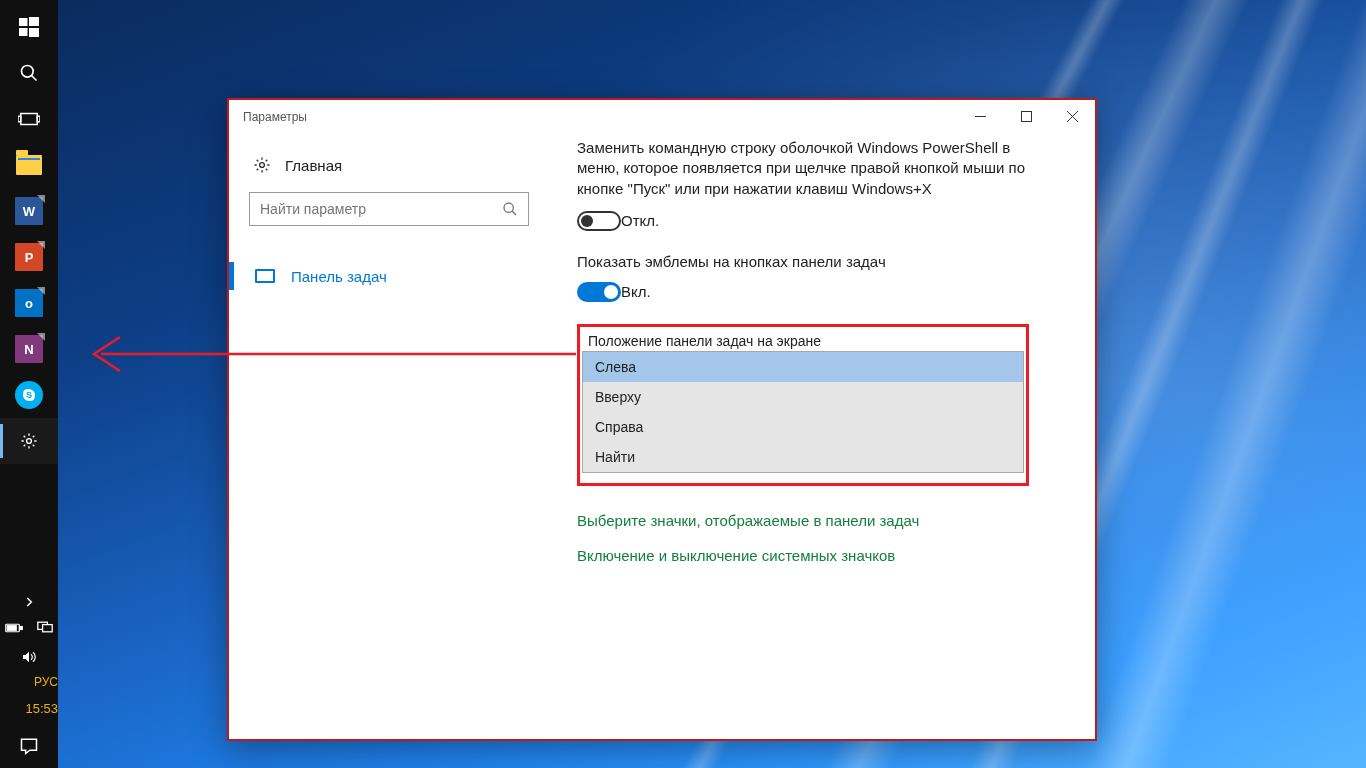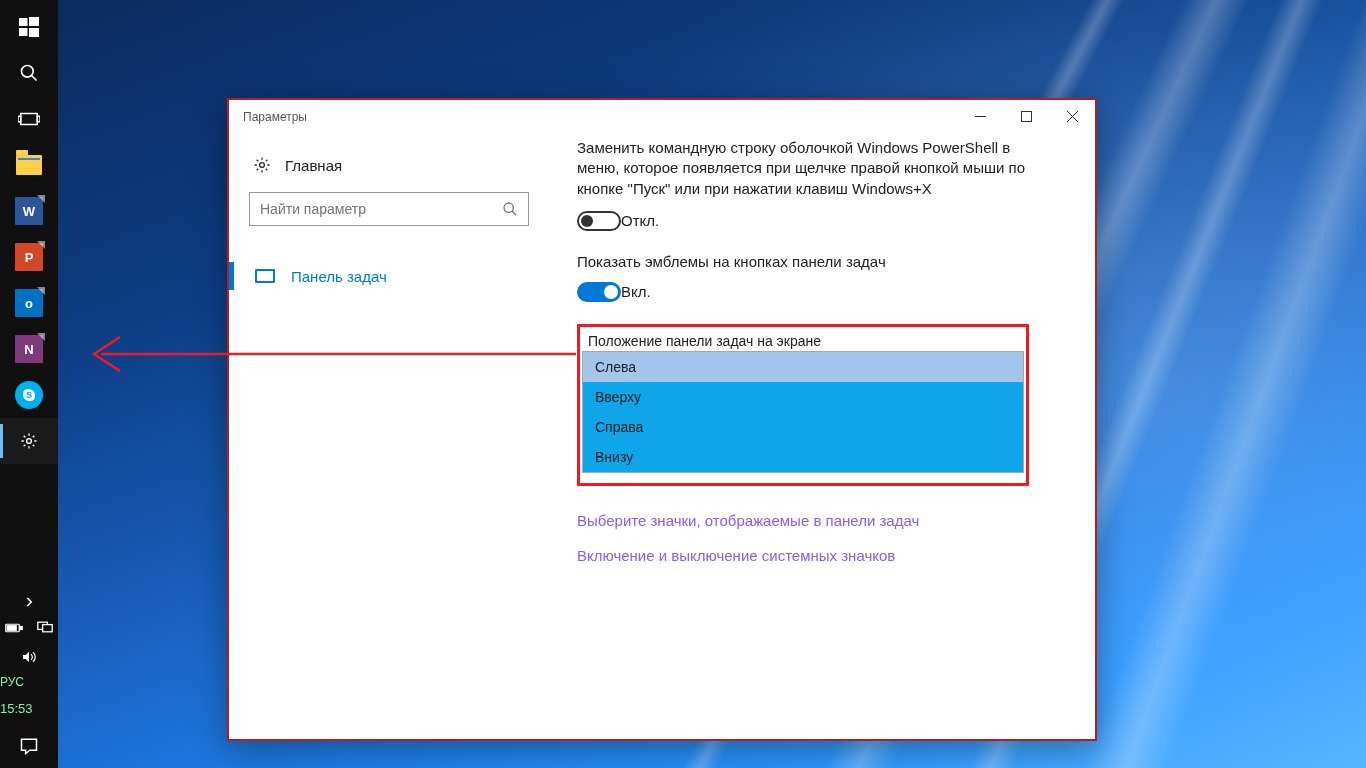--- a/index.html
+++ b/index.html
@@ -29,21 +29,21 @@
     width: 58px; height: 46px;
     display: flex; align-items: center; justify-content: center;
     color: #fff; position: relative;
   }
   .tb-btn.active { background: #1a1a1a; }
   .tb-btn.active::before{
     content:""; position:absolute; left:0; top:6px; bottom:6px; width:3px; background:#76b9ed;
   }
   .tb-spacer { flex: 1; }
   .tb-small-row{ display:flex; gap:14px; justify-content:center; width:100%; height:24px; align-items:center;}
-  .tb-text{ font-size:12px; color:#86efac; text-align:left; width:100%; padding:4px 0;}
+  .tb-text{ font-size:12px; color:#eab308; text-align:right; width:100%; padding:4px 0;}
 
   
   .tile { width:28px; height:28px; display:flex; align-items:center; justify-content:center; font-size:13px; font-weight:600; color:#fff; border-radius:1px; position:relative;}
   .tile .corner{ position:absolute; right:-2px; top:-2px; width:0;height:0; border-left:8px solid transparent; border-top:8px solid rgba(255,255,255,0.5);}
   .tile-word{ background:#2b579a;} .tile-ppt{ background:#d24726;} .tile-outlook{ background:#0072c6;} .tile-onenote{ background:#80397b;} .tile-skype{ background:#00aff0; border-radius:50%;} .tile-explorer{ background:#ffcf48; width:26px; height:20px; border-radius:1px; position:relative;}
   .tile-explorer::before{content:"";position:absolute;left:0;top:-5px;width:12px;height:5px;background:#ffcf48;border-radius:1px 1px 0 0;}
   .tile-explorer::after{content:"";position:absolute;left:2px;right:2px;top:3px;height:2px;background:#2e86de;}
   .tile-skype svg{width:16px;height:16px;}
 
   
@@ -77,26 +77,26 @@
   .toggle-row{ display:flex; align-items:center; gap:0; margin-bottom:22px;}
   .toggle{ width:44px; height:20px; border-radius:20px; position:relative;}
   .toggle.off{ border:2px solid #333; }
   .toggle.off .knob{ position:absolute; left:2px; top:2px; width:12px;height:12px; background:#333; border-radius:50%;}
   .toggle.on{ background:#0078d7;}
   .toggle.on .knob{ position:absolute; right:3px; top:3px; width:14px;height:14px; background:#fff; border-radius:50%;}
   .sub-label{ margin-bottom:12px;}
 
   .dropdown-box{ border:3px solid #ed1c24; padding:2px 2px 10px 2px; margin-top:4px; margin-bottom:26px; width:452px;}
   .dd-title{ font-size:14px; padding:4px 6px 2px 6px;}
-  .dd-list{ border:1px solid #a7a7a7; background:#0ea5e9;}
+  .dd-list{ border:1px solid #a7a7a7; background:#e5e5e5;}
   .dd-opt{ padding:7px 12px; font-size:14px; border-bottom:0; }
   .dd-opt.sel{ background:#a3c6ea;}
 
   h2.section{ font-weight:400; font-size:24px; margin:6px 0 20px 0;}
-  .link{ color:#8b5cf6; font-size:15px; margin-bottom:18px; display:block;}
+  .link{ color:#15803d; font-size:15px; margin-bottom:18px; display:block;}
 
   
   .arrow-svg{ position:absolute; left:86px; top:329px; pointer-events:none;}
 
   .gear-icon{ width:18px;height:18px; }
   .search-mini{ width:16px;height:16px; color:#777;}
 </style>
 </head>
 <body>
 
@@ -264,21 +264,21 @@
           </div>
         <span>Вкл.</span>
       </div>
 
       <div class="dropdown-box">
         <div class="dd-title">Положение панели задач на экране</div>
         <div class="dd-list">
           <div class="dd-opt sel">Слева</div>
           <div class="dd-opt">Вверху</div>
           <div class="dd-opt">Справа</div>
-          <div class="dd-opt">Внизу</div>
+          <div class="dd-opt">Найти</div>
         </div>
       </div>
 
       <a class="link">Выберите значки, отображаемые в панели задач</a>
       <a class="link">Включение и выключение системных значков</a>
     </div>
   </div>
 </div>
 
 <svg class="arrow-svg" width="500" height="50">

